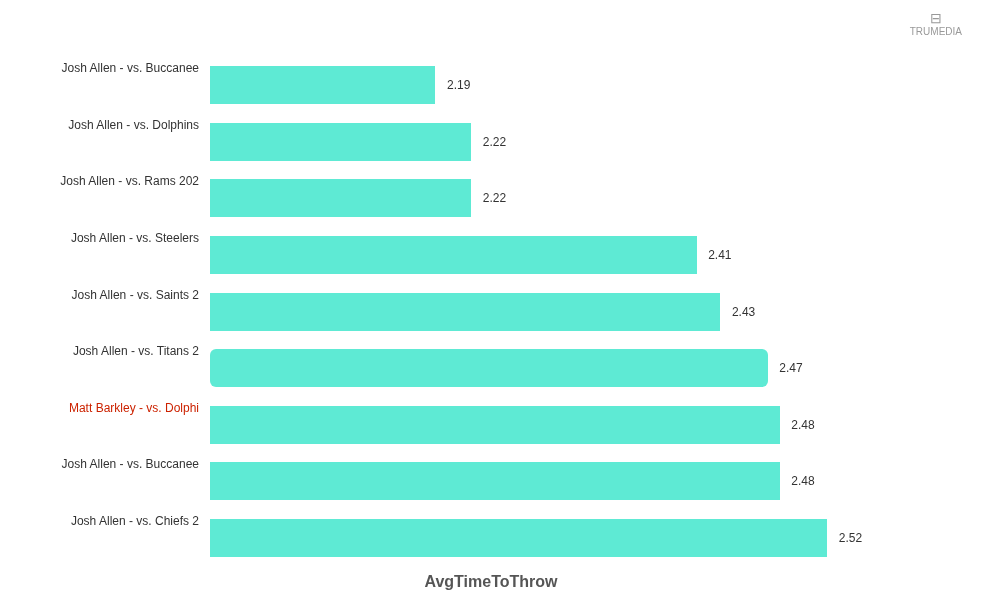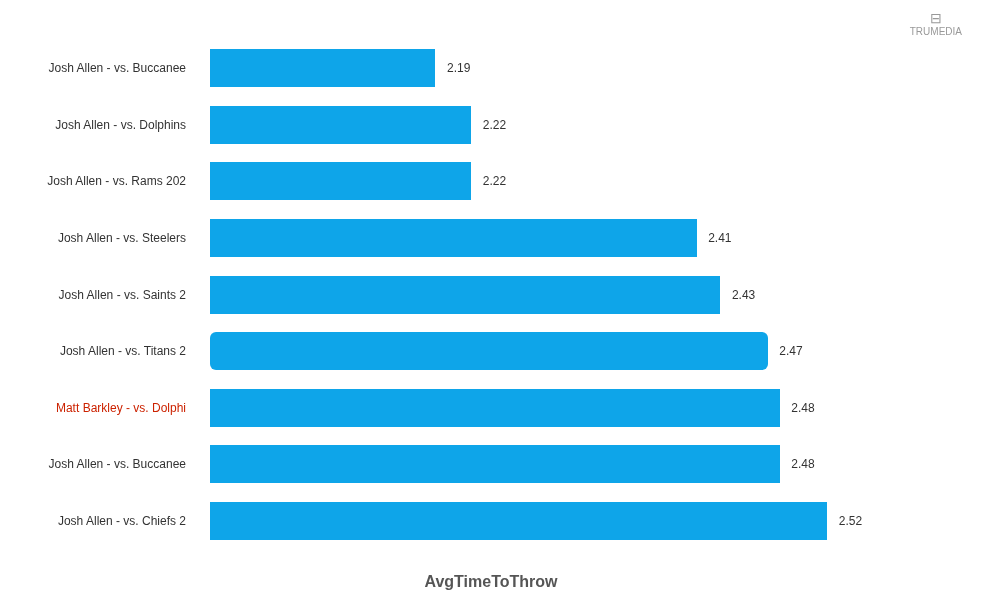--- a/index.html
+++ b/index.html
@@ -37,40 +37,41 @@
     }
     .bar-row {
       display: flex;
       align-items: center;
       flex: 1;
       margin: 2px 0;
     }
     .bar-label {
       width: 200px;
       text-align: right;
-      padding-right: 24px;
+      padding-right: 11px;
       font-size: 12px;
       color: #333;
       white-space: nowrap;
       overflow: hidden;
       text-overflow: ellipsis;
       flex-shrink: 0;
     }
     .bar-label.red {
       color: #cc2200;
     }
     .bar-track {
       flex: 1;
       height: 38px;
       position: relative;
     }
     .bar-fill {
       height: 100%;
-      background-color: #0ea5e9;
+      background-color: #5eead4;
       position: relative;
+      margin-top: 17px;
     }
     .bar-value {
       position: absolute;
       right: -35px;
       top: 50%;
       transform: translateY(-50%);
       font-size: 12px;
       color: #333;
       white-space: nowrap;
     }

